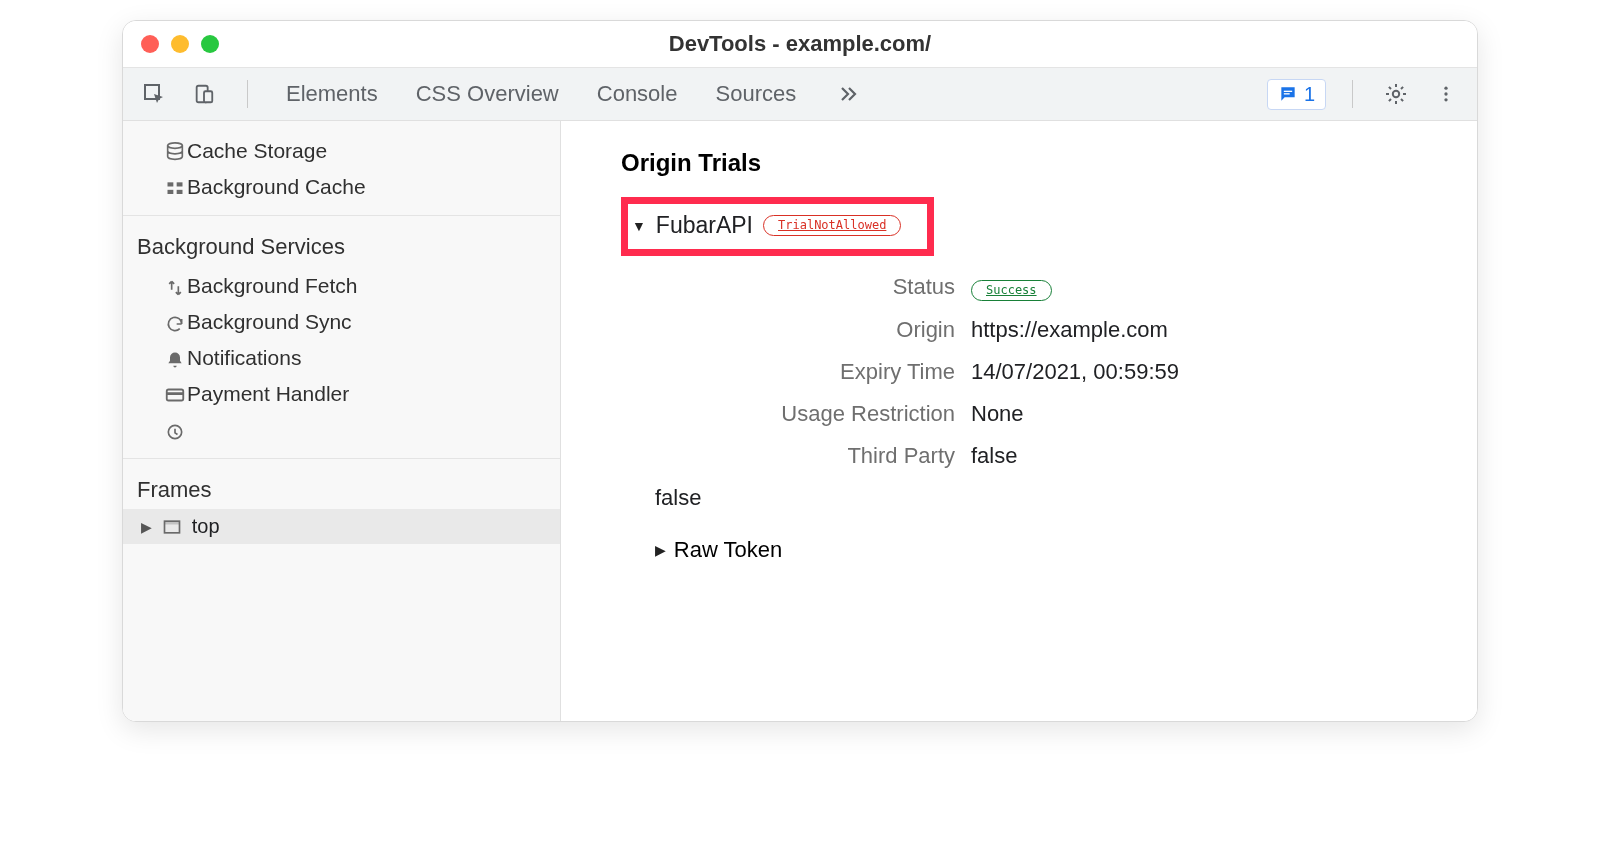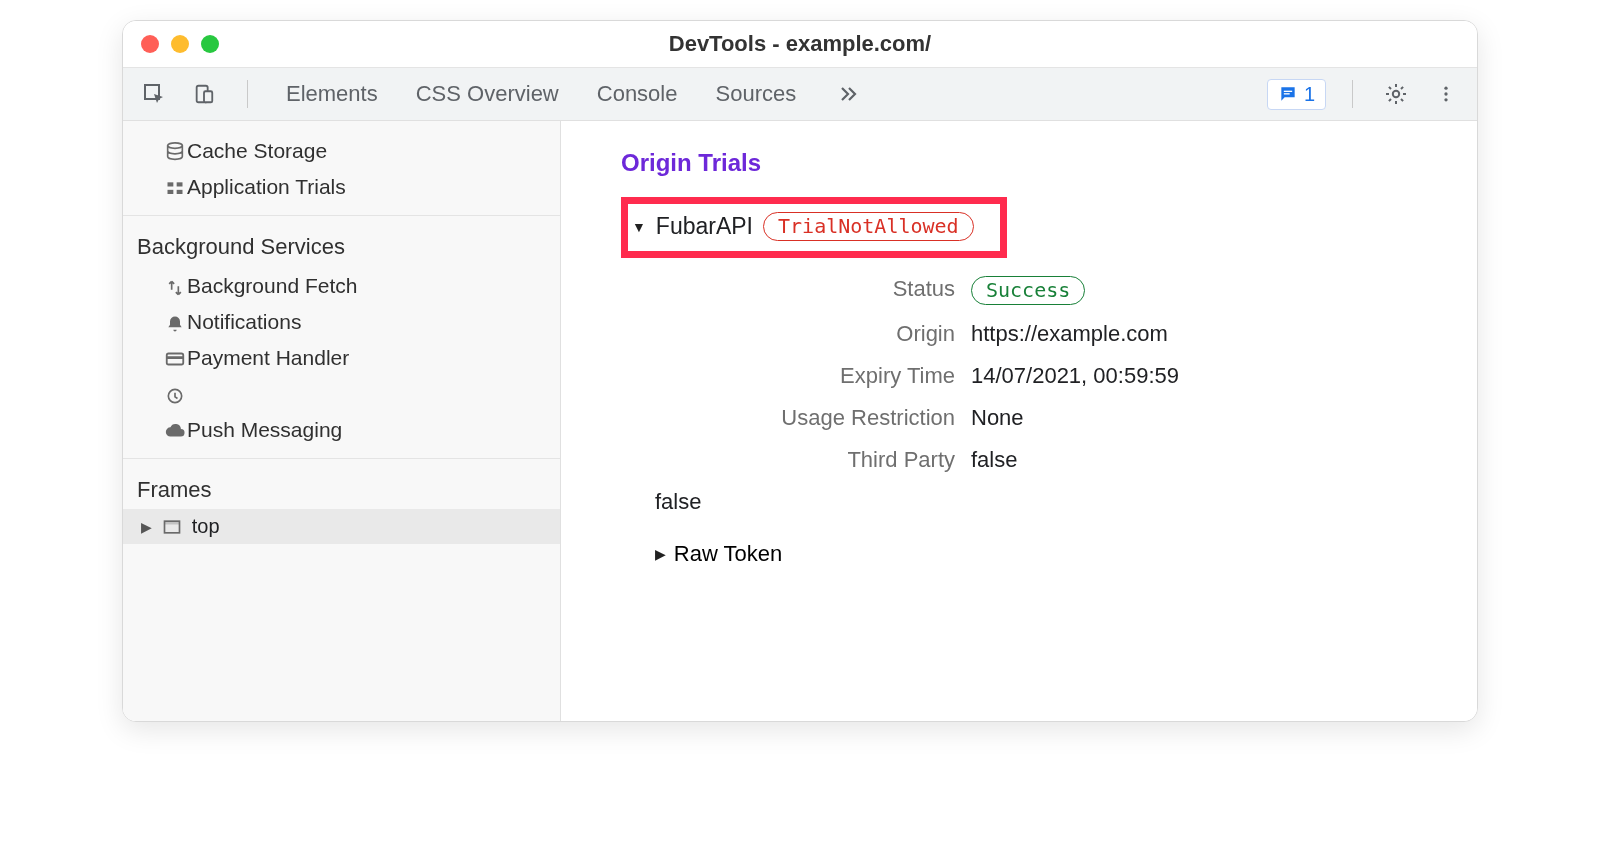--- a/index.html
+++ b/index.html
@@ -97,33 +97,33 @@
     padding: 8px 14px 6px 14px; color:#303030; font-size:22px;
   }
   .sb-icon { width:24px; display:flex; justify-content:center; color:#6a6a6a; }
   .frames-row {
     background:#e9e9e9; display:flex; align-items:center;
     padding: 6px 14px 6px 18px; gap:10px; cursor:pointer; font-size:20px;
   }
   .tri { font-size:14px; color:#555; }
   
   .main { flex:1; padding: 28px 40px 20px 60px; overflow:auto; }
-  .panel-title { font-size:24px; font-weight:700; color:#6d28d9; margin-bottom:20px; }
+  .panel-title { font-size:24px; font-weight:700; color:#000000; margin-bottom:20px; }
   .highlight-box {
     border: 7px solid #ff2b4e;
     display:inline-block; padding: 8px 26px 10px 4px;
     margin-bottom: 18px;
   }
   .trial-row { display:flex; align-items:center; gap:6px; }
   .tri-down { font-size:14px; color:#222; margin-right:4px; }
   .trial-name { font-size:23px; color:#202124; }
   .pill {
     display:inline-block; border-radius:999px; padding: 3px 14px 4px 14px;
     font-family: ui-monospace, SFMono-Regular, Menlo, Consolas, monospace;
-    font-size:20px; line-height:1;
+    font-size:12px; line-height:1;text-decoration:underline;
   }
   .pill.red   { color:#d93025; border:1.5px solid #d93025; margin-left:4px; }
   .pill.green { color:#188038; border:1.5px solid #188038; }
   .kv { display:grid; grid-template-columns: 300px auto; row-gap: 22px; column-gap: 28px;
         font-size:22px; margin-left: 34px; gap: 16px; }
   .kv .k { text-align:right; color:#6f6f6f; }
   .kv .v { color:#202124; }
   .raw-token { margin: 26px 0 0 34px; font-size:22px; display:flex; align-items:center; gap:8px; cursor:pointer; }
   .raw-token .tri { color:#222; }
   svg { display:block; }
@@ -211,33 +211,41 @@
         </div>
         <div class="sb-item">
           <span class="sb-icon">
             <svg width="20" height="20" viewBox="0 0 24 24">
                 <rect x="3" y="4" width="7" height="5" fill="#6a6a6a"></rect>
                 <rect x="14" y="4" width="7" height="5" fill="#6a6a6a"></rect>
                 <rect x="3" y="13" width="7" height="5" fill="#6a6a6a"></rect>
                 <rect x="14" y="13" width="7" height="5" fill="#6a6a6a"></rect>
               </svg>
           </span>
-          <span>Application Trials</span>
+          <span>Background Cache</span>
         </div>
       </div>
 
       <div class="sb-group">
         <div class="sb-header">Background Services</div>
         <div class="sb-item">
           <span class="sb-icon">
             <svg width="20" height="20" viewBox="0 0 24 24">
                 <path d="M8 14V4M8 4l-3 3M8 4l3 3M16 10v10M16 20l-3-3M16 20l3-3" fill="none" stroke="#6a6a6a" stroke-width="2"></path>
               </svg>
           </span>
           <span>Background Fetch</span>
+        </div>
+        <div class="sb-item">
+          <span class="sb-icon">
+            <svg width="20" height="20" viewBox="0 0 24 24">
+                <path d="M20 12a8 8 0 10-2.3 5.6M20 12V6M20 12h-6" fill="none" stroke="#6a6a6a" stroke-width="2"></path>
+              </svg>
+          </span>
+          <span>Background Sync</span>
         </div>
         <div class="sb-item">
           <span class="sb-icon">
             <svg width="20" height="20" viewBox="0 0 24 24">
                 <path d="M12 3a6 6 0 00-6 6v4l-2 3h16l-2-3V9a6 6 0 00-6-6zM10 19a2 2 0 004 0" fill="#6a6a6a"></path>
               </svg>
           </span>
           <span>Notifications</span>
         </div>
         <div class="sb-item">
@@ -249,28 +257,20 @@
           </span>
           <span>Payment Handler</span>
         </div>
         <div class="sb-item">
           <span class="sb-icon">
             <svg width="20" height="20" viewBox="0 0 24 24">
                 <circle cx="12" cy="12" r="8" fill="none" stroke="#6a6a6a" stroke-width="2"></circle>
                 <path d="M12 8v5l3 2" fill="none" stroke="#6a6a6a" stroke-width="2"></path>
               </svg>
           </span>
-        </div>
-        <div class="sb-item">
-          <span class="sb-icon">
-            <svg width="22" height="22" viewBox="0 0 24 24">
-                <path d="M7 18a5 5 0 010-10 6 6 0 0111.5 1.7A4 4 0 0118 18H7z" fill="#6a6a6a"></path>
-              </svg>
-          </span>
-          <span>Push Messaging</span>
         </div>
       </div>
 
       <div class="sb-group" style="padding-bottom:8px;">
         <div class="sb-header">Frames</div>
         <div class="frames-row">
           <span class="tri">▶</span>
           <span>
             <svg width="20" height="20" viewBox="0 0 24 24">
                 <rect x="3" y="5" width="18" height="14" fill="none" stroke="#6a6a6a" stroke-width="2"></rect>

